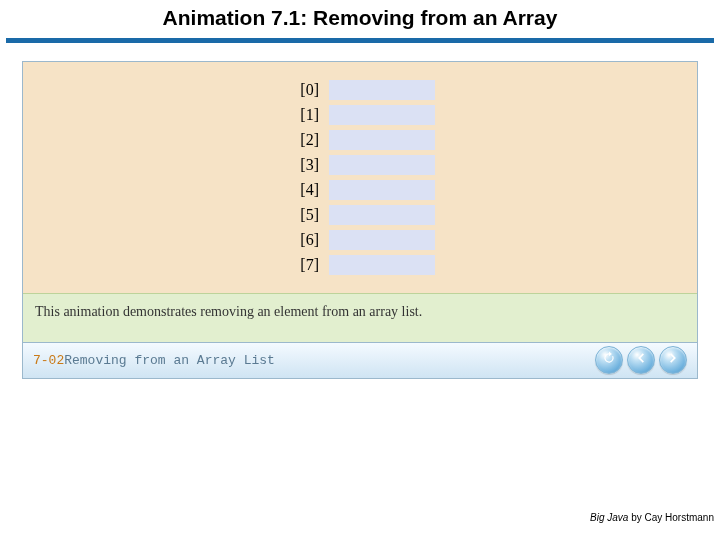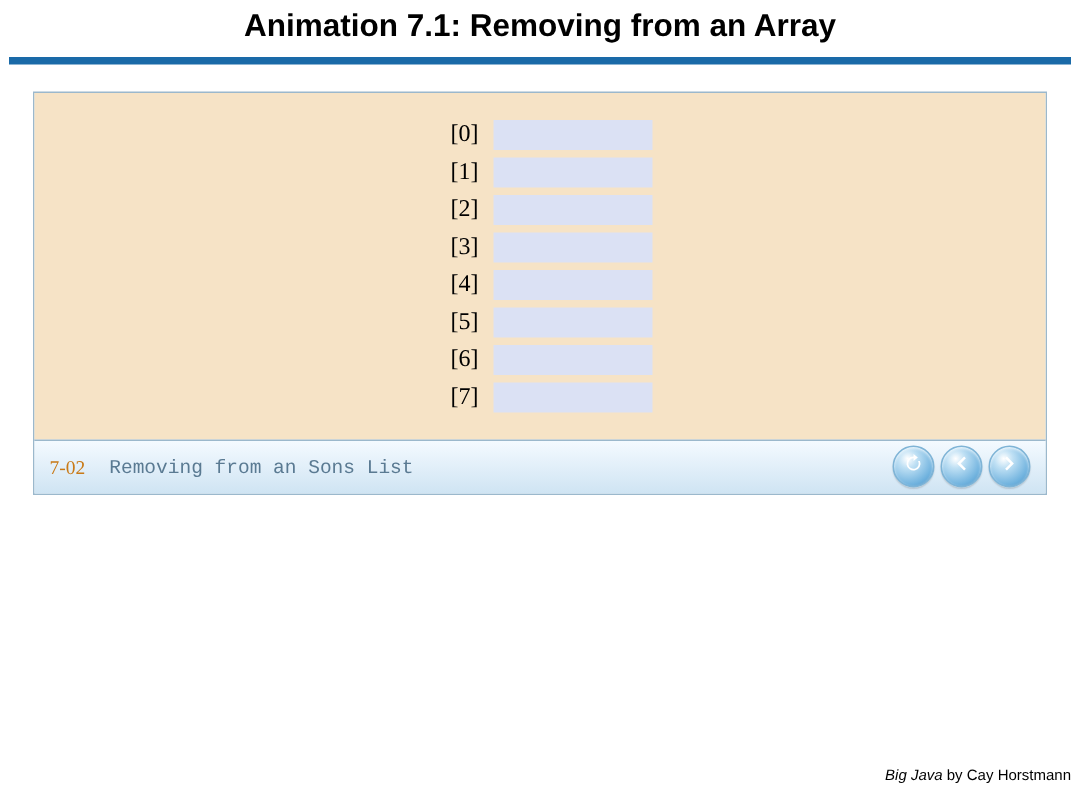--- a/index.html
+++ b/index.html
@@ -10,21 +10,21 @@
   .rule { height: 5px; background: #1a6aa8; margin: 6px 6px 0 6px; }
   .gap { height: 18px; }
   .anim-panel { margin: 0 22px; border: 1px solid #9bb8cc; }
   .array-area { background: #f6e3c6; padding: 18px 0; display: flex; flex-direction: column; align-items: center; gap: 5px; }
   .array-row { display: flex; align-items: center; gap: 10px; }
   .idx { width: 34px; text-align: right; font-family: "Times New Roman", serif; font-size: 16px; color: #000; }
   .cell { width: 106px; height: 20px; background: #dbe1f4; }
   .desc-area { background: #e2efcf; border-top: 1px solid #bdd39a; padding: 10px 12px 22px 12px; }
   .desc-area p { font-family: "Times New Roman", serif; font-size: 14px; color: #333; }
   .nav-bar { height: 36px; background: linear-gradient(#f4faff,#cfe4f3); border-top: 1px solid #9bb8cc; display: flex; align-items: center; padding: 0 10px; position: relative; }
-  .nav-code { color: #c97a17; font-family: Liberation Serif, serif; font-size: 13px; margin-right: 16px; }
+  .nav-code { color: #c97a17; font-family: Liberation Mono, monospace; font-size: 13px; margin-right: 0; }
   .nav-title { color: #5a7a92; font-family: "Courier New", monospace; font-size: 13px; }
   .nav-buttons { position: absolute; right: 10px; top: 3px; display: flex; gap: 4px; }
   .nav-btn { width: 28px; height: 28px; border-radius: 50%; background: radial-gradient(circle at 35% 30%, #ffffff 0%, #bfe0f4 25%, #6fb2de 70%, #3f86bb 100%); border: 1px solid #7fb4d6; display: flex; align-items: center; justify-content: center; box-shadow: inset 0 1px 2px rgba(255,255,255,.8), 0 1px 1px rgba(0,0,0,.15); cursor: pointer; }
   .nav-btn svg { width: 14px; height: 14px; fill: #fff; }
   .footer { position: absolute; right: 6px; bottom: 16px; text-align: right; font-size: 10px; color: #000; line-height: 1.25; }
   .footer .line1 i { font-style: italic; }
 </style>
 </head>
 <body>
 <div class="slide">
@@ -64,24 +64,27 @@
     <div class="array-row">
       <span class="idx">[6]</span>
       <div class="cell"></div>
     </div>
     <div class="array-row">
       <span class="idx">[7]</span>
       <div class="cell"></div>
     </div>
   </div>
 
+  <div class="desc-area">
+    <p>This animation demonstrates removing an element from an array list.</p>
+  </div>
 
   <div class="nav-bar">
     <span class="nav-code">7-02</span>
-    <span class="nav-title">Removing from an Sons List</span>
+    <span class="nav-title">Removing from an Array List</span>
     <div class="nav-buttons">
       <div class="nav-btn" title="reload">
         <span>
           <svg viewBox="0 0 24 24">
                 <path d="M12 4a8 8 0 1 0 7.4 5h-2.2A6 6 0 1 1 12 6v3l5-4-5-4v3z"></path>
               </svg>
         </span>
       </div>
       <div class="nav-btn" title="previous">
         <span>

